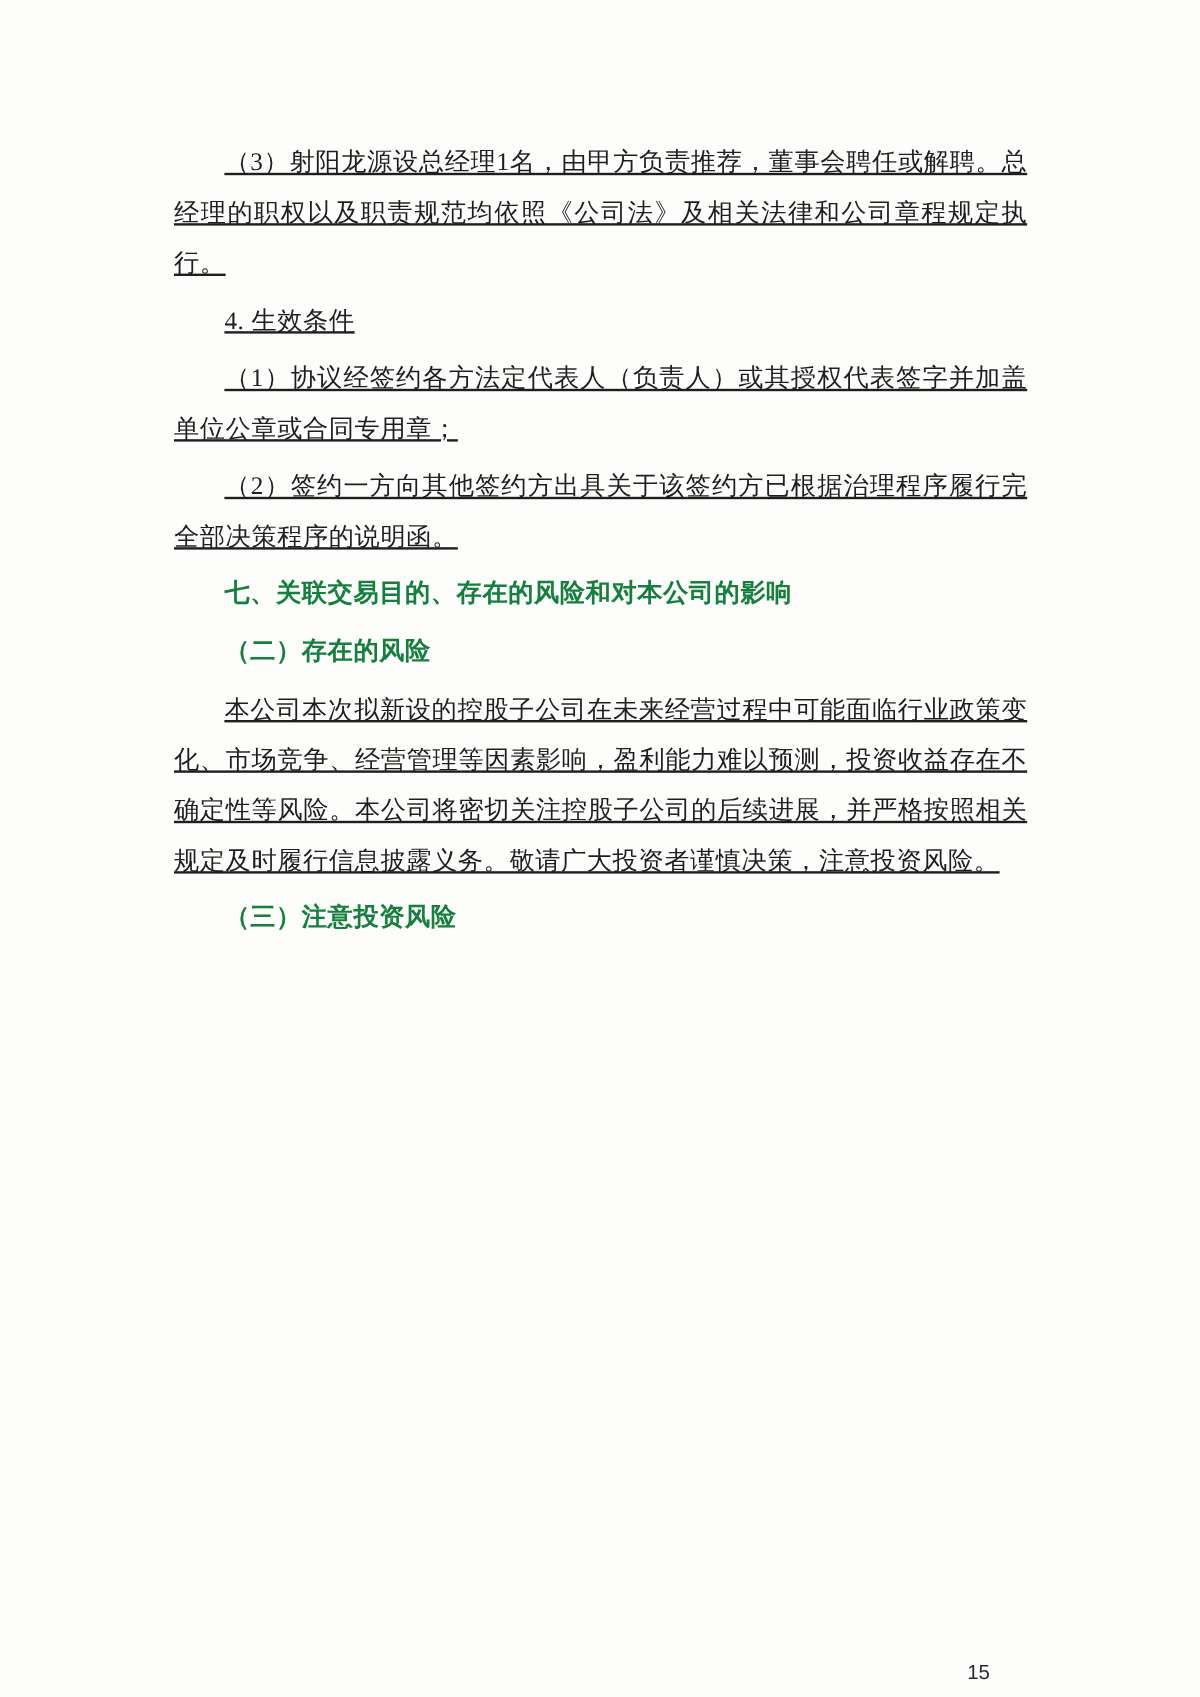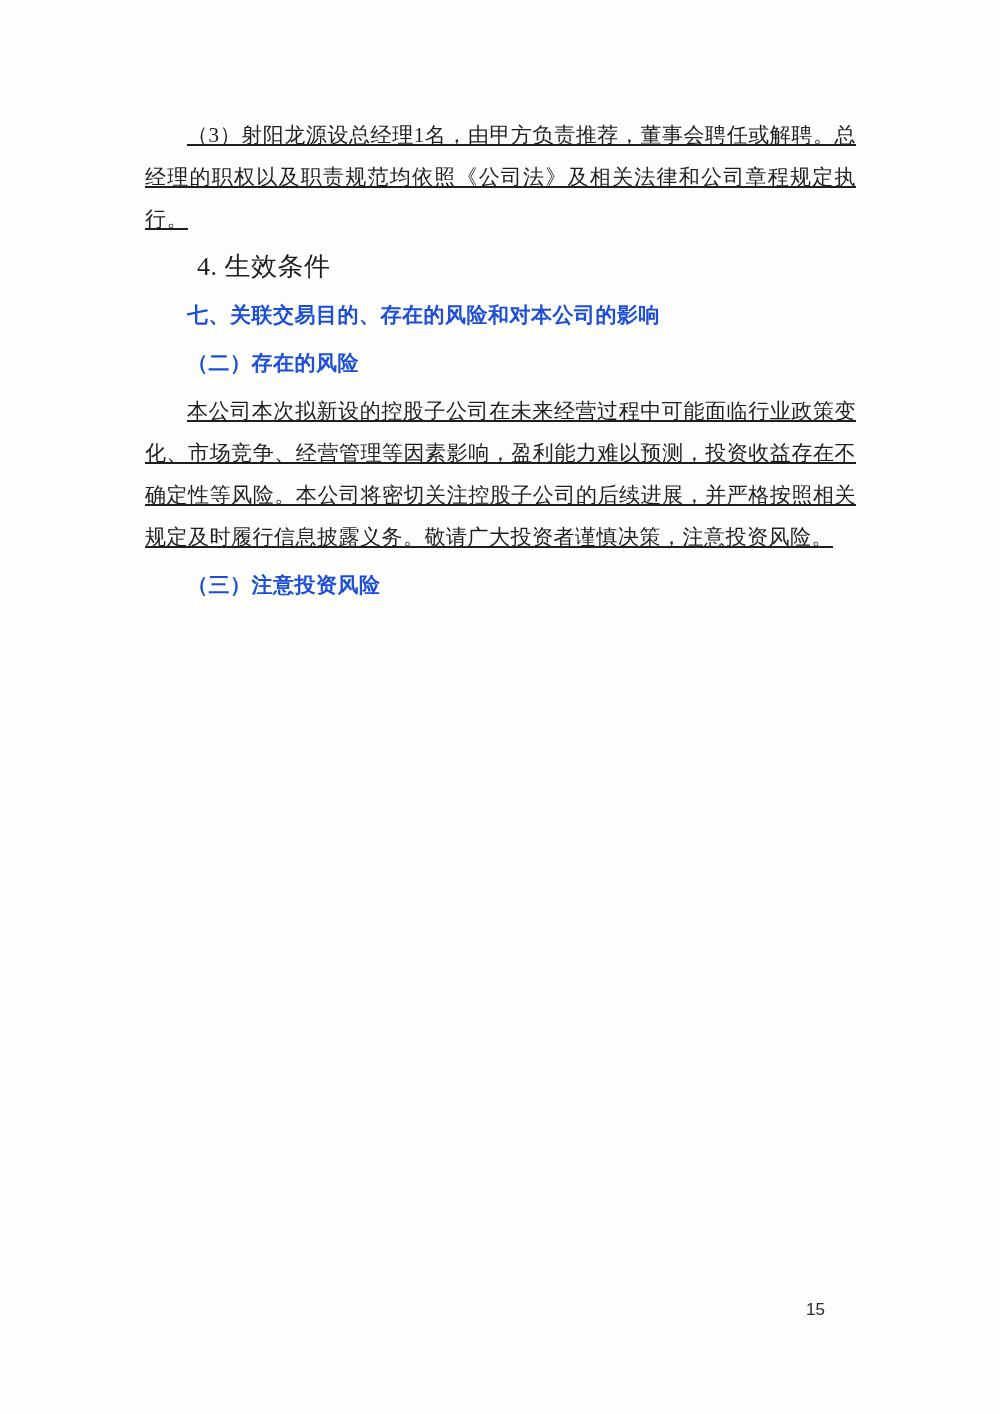--- a/index.html
+++ b/index.html
@@ -26,50 +26,53 @@
     line-height: 42px;
     text-align: justify;
     text-justify: inter-ideograph;
     text-indent: 2em;
     margin: 0 0 6px 0;
     letter-spacing: 0.5px;
     word-break: break-all;
     text-decoration: underline;
   }
   .subheading {
-    font-size: 26px;
+    font-size: 21px;
     line-height: 42px;
     text-indent: 2em;
     margin: 0 0 6px 0;
     letter-spacing: 0.5px;
+    text-decoration: underline;
   }
   .heading {
     font-size: 21px;
     line-height: 42px;
     font-weight: 700;
     font-family: "Liberation Sans", "DejaVu Sans", sans-serif;
     text-indent: 2em;
     margin: 0 0 6px 0;
     letter-spacing: 0.5px;
-    color: #1d4ed8;
+    color: #15803d;
   }
   .page-number {
     position: absolute;
     left: 806px;
-    top: 1300px;
+    top: 1384px;
     font-size: 17px;
     font-family: "Liberation Sans", "DejaVu Sans", sans-serif;
     color: #2a2a2a;
   }
 </style>
 </head>
 <body>
 
 <div class="page">
   <p class="para">（3）射阳龙源设总经理1名，由甲方负责推荐，董事会聘任或解聘。总经理的职权以及职责规范均依照《公司法》及相关法律和公司章程规定执行。</p>
   <p class="subheading">4. 生效条件</p>
+  <p class="para">（1）协议经签约各方法定代表人（负责人）或其授权代表签字并加盖单位公章或合同专用章；</p>
+  <p class="para">（2）签约一方向其他签约方出具关于该签约方已根据治理程序履行完全部决策程序的说明函。</p>
   <p class="heading">七、关联交易目的、存在的风险和对本公司的影响</p>
   <p class="heading">（二）存在的风险</p>
   <p class="para">本公司本次拟新设的控股子公司在未来经营过程中可能面临行业政策变化、市场竞争、经营管理等因素影响，盈利能力难以预测，投资收益存在不确定性等风险。本公司将密切关注控股子公司的后续进展，并严格按照相关规定及时履行信息披露义务。敬请广大投资者谨慎决策，注意投资风险。</p>
   <p class="heading">（三）注意投资风险</p>
 </div>
 
 <div class="page-number">15</div>
 
 </body></html>

